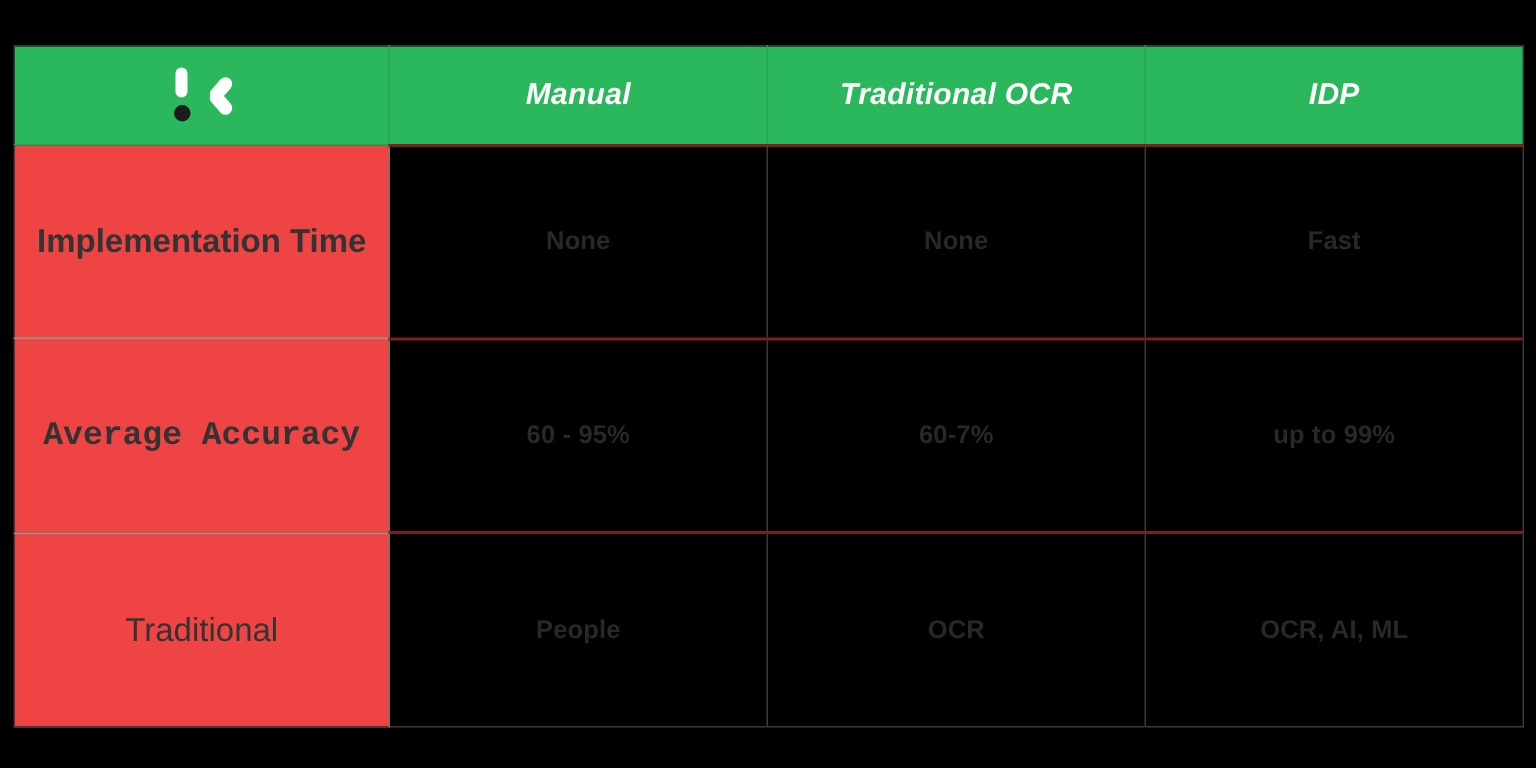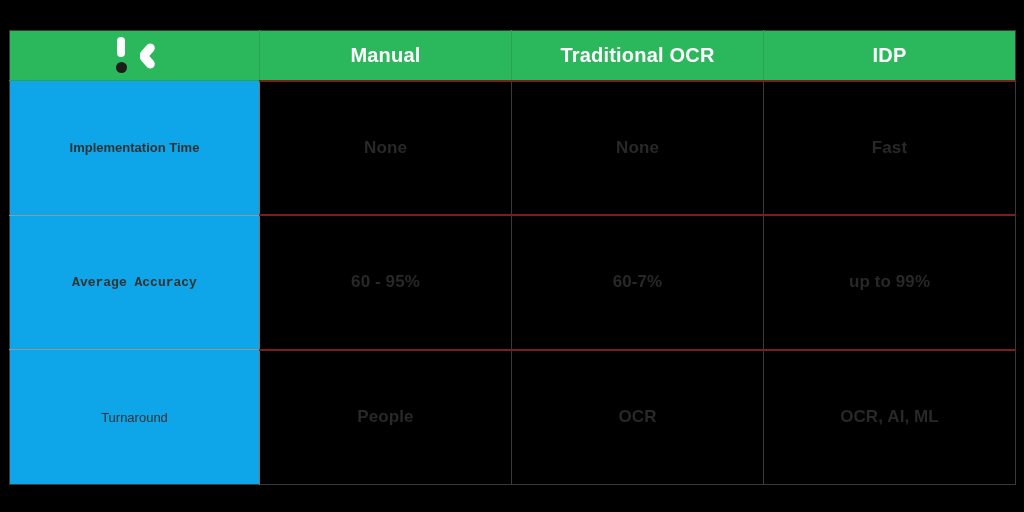--- a/index.html
+++ b/index.html
@@ -28,21 +28,21 @@
     height: 455px;
     border-collapse: collapse;
     table-layout: fixed;
     border: 1px solid #3a3a3a;
   }
 
   .comparison-table col.c-label { width: 250px; }
   .comparison-table col.c-data  { width: 252px; }
 
   
-  thead tr { height: 50px; }
+  thead tr { height: 66px; font-style: italic; }
 
   th {
     background: #2bb85c;
     border-right: 1px solid #27a352;
     border-bottom: 1px solid #27a352;
     padding: 0;
     text-align: center;
     vertical-align: middle;
   }
   th:last-child { border-right: none; }
@@ -110,23 +110,23 @@
   td {
     padding: 0;
     text-align: center;
     vertical-align: middle;
     border-top: 2px solid #7f1d1d;
     border-right: 1px solid #3a3a3a;
   }
   td:last-child { border-right: none; }
 
   td.row-label {
-    background: #0ea5e9;
+    background: #ef4444;
     color: #333333;
-    font-size: 13px;
+    font-size: 22px;
     font-weight: bold;
     border-top: 1px solid #8f9b91;
     border-right: 1px solid #6f7a71;
   }
   td.row-label.light { font-weight: normal; }
 
   td.data-cell {
     background: #000000;
     color: #282828;
     font-size: 17px;
@@ -178,21 +178,21 @@
         <td class="data-cell">None</td>
         <td class="data-cell">Fast</td>
       </tr>
       <tr>
         <td class="row-label" style="font-weight: bold; font-family: Liberation Mono, monospace;">Average Accuracy</td>
         <td class="data-cell">60 - 95%</td>
         <td class="data-cell">60-7%</td>
         <td class="data-cell">up to 99%</td>
       </tr>
       <tr>
-        <td class="row-label light" style="font-weight: normal;">Turnaround</td>
+        <td class="row-label light" style="font-weight: normal;">Traditional</td>
         <td class="data-cell">People</td>
         <td class="data-cell">OCR</td>
         <td class="data-cell">OCR, AI, ML</td>
       </tr>
     </tbody>
   </table>
 
 </div>
 
 </body></html>

